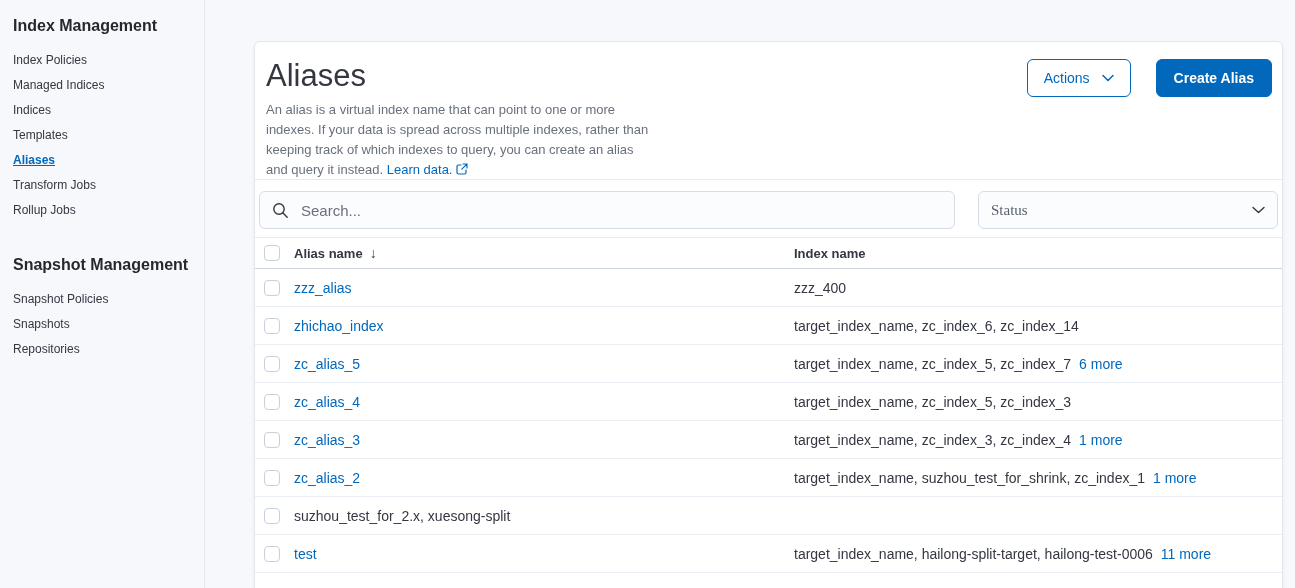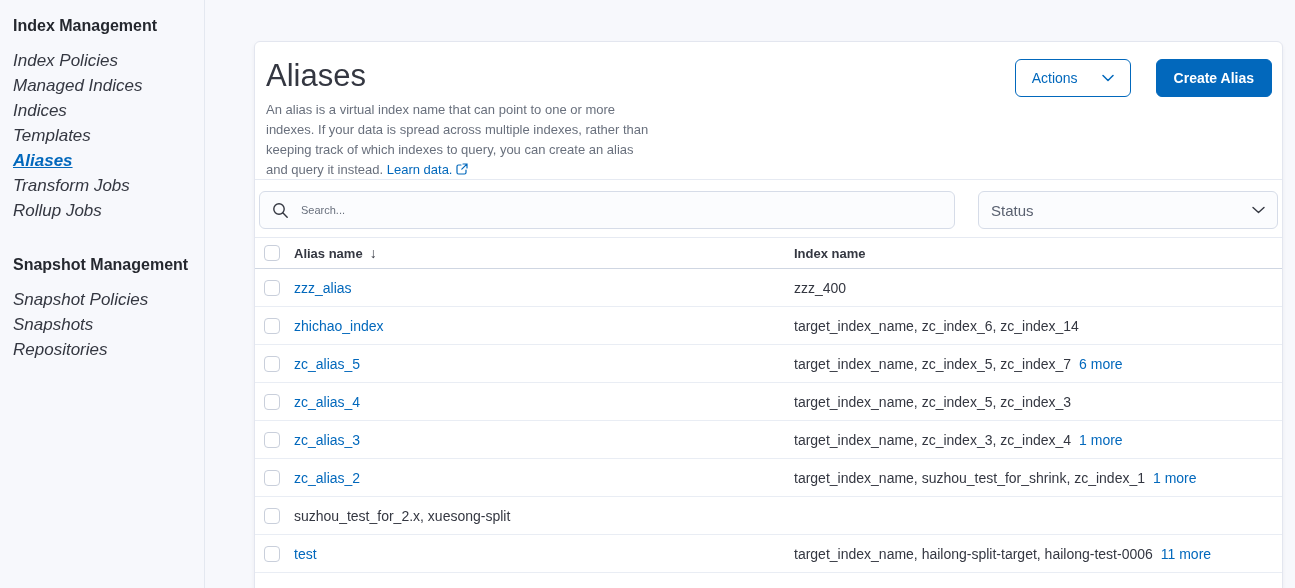--- a/index.html
+++ b/index.html
@@ -5,51 +5,51 @@
   * { box-sizing: border-box; }
   html,body { margin:0; padding:0; }
   body {
     width:1295px; height:588px; position:relative; overflow:hidden;
     background:#f7f8fc; color:#343741;
     font-family:"Liberation Sans", sans-serif;
   }
   
   .sidebar { position:absolute; left:13px; top:14px; width:186px; }
   .nav-heading { font-size:16px; font-weight:700; color:#25282f; line-height:24px; margin:0 0 10px 0; }
-  .nav-item { display:block; font-size:17px; line-height:25px; color:#343741; text-decoration:none; cursor:pointer;font-style:italic; }
+  .nav-item { display:block; font-size:12px; line-height:25px; color:#343741; text-decoration:none; cursor:pointer; }
   .nav-item.active { color:#0268bc; font-weight:700; text-decoration:underline; }
   .nav-section + .nav-section { margin-top:30px; }
   .divider-v { position:absolute; left:204px; top:0; bottom:0; width:1px; background:#e4e8f0; }
 
   
   .panel { position:absolute; left:254px; top:41px; width:1029px; height:560px;
     background:#fff; border:1px solid #e3e6ef; border-radius:6px;
     box-shadow:0 2px 4px rgba(20,30,60,0.05); }
   .panel-header { position:relative; height:138px; padding:14px 16px 0 11px; border-bottom:1px solid #e6eaf2; }
   .page-title { margin:0; font-size:31px; line-height:40px; font-weight:400; color:#343741; }
   .page-desc { margin:4px 0 0 0; width:388px; font-size:13px; line-height:20px; color:#69707d; }
   .page-desc a { color:#0268bc; text-decoration:none; cursor:pointer; }
   .ext-icon { vertical-align:-1px; margin-left:4px; }
 
   .hdr-buttons { position:absolute; top:17px; right:10px; display:flex; gap:25px; }
   .btn { height:38px; border-radius:6px; font-size:14px; display:flex; align-items:center; cursor:pointer;
          font-family:"Liberation Sans", sans-serif; }
-  .btn-actions { padding:0 16px; background:#fff; border:1px solid #0268bc; color:#0268bc; font-weight:500; gap:24px; }
+  .btn-actions { padding:0 16px; background:#fff; border:1px solid #0268bc; color:#0268bc; font-weight:500; gap:12px; }
   .btn-create { padding:0 17px; background:#0268bc; border:1px solid #0268bc; color:#fff; font-weight:600; }
 
   
   .controls { display:flex; gap:23px; padding:11px 4px 0 4px; }
   .search-box { flex:1; height:38px; border:1px solid #d6dce8; background:#fbfcfe; border-radius:6px;
     display:flex; align-items:center; padding:0 12px; gap:10px; }
-  .search-box input { flex:1; border:none; outline:none; background:transparent; font-size:11px;
+  .search-box input { flex:1; border:none; outline:none; background:transparent; font-size:15px;
     color:#343741; font-family:"Liberation Sans", sans-serif; }
   .search-box input::placeholder { color:#69707d; opacity:1; }
   .status-select { width:300px; height:38px; border:1px solid #d6dce8; background:#fbfcfe; border-radius:6px;
     display:flex; align-items:center; justify-content:space-between; padding:0 12px; cursor:pointer; }
-  .status-label { font-size:15px; color:#5a6170; }
+  .status-label { font-size:15px; color:#5a6170;font-family:Liberation Serif, serif; }
 
   
   .table { margin-top:8px; }
   .thead, .trow { display:grid; grid-template-columns:16px 486px 1fr; column-gap:14px;
     align-items:center; padding:0 12px 0 9px; }
   .thead { height:32px; border-top:1px solid #e6eaf2; border-bottom:1px solid #cfd6e2;
     font-size:13px; font-weight:700; color:#343741; }
   .th-alias { display:flex; align-items:center; gap:7px; cursor:pointer; }
   .sort-arrow { font-weight:400; font-size:14px; color:#343741; }
   .trow { height:38px; border-bottom:1px solid #e9edf4; font-size:14px; }

